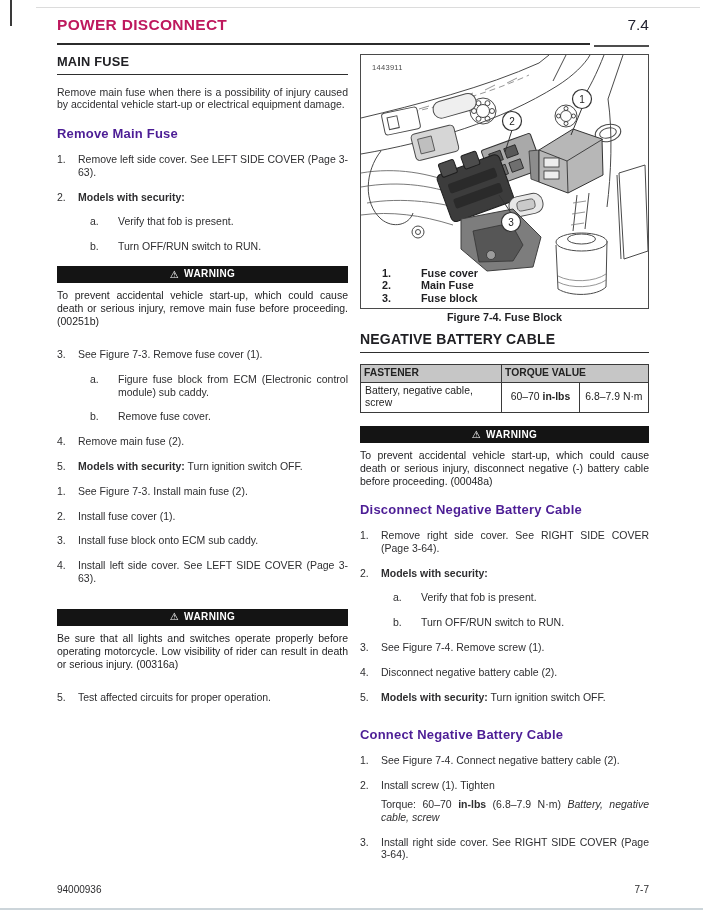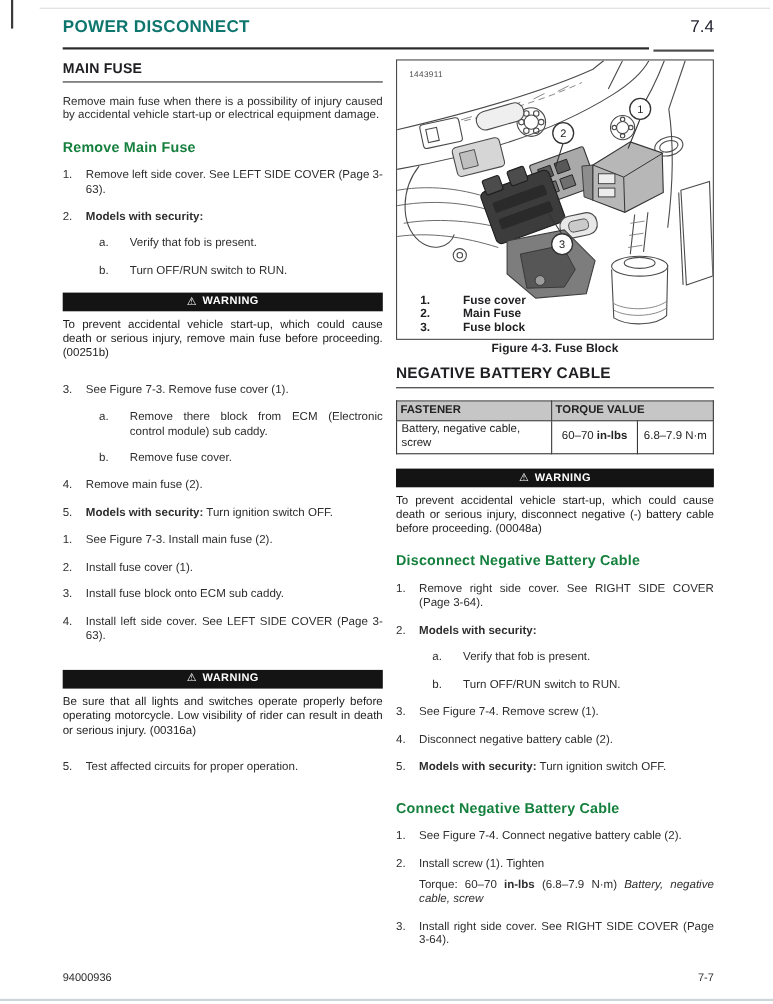--- a/index.html
+++ b/index.html
@@ -7,34 +7,34 @@
        font-family:"Liberation Sans","DejaVu Sans",sans-serif;color:#2e2e30;}
   .page{position:absolute;inset:0;background:#fff;}
 
   
   .art-top{position:absolute;left:36px;top:7px;width:664px;height:1px;background:#dcdcdc;}
   .art-tick{position:absolute;left:10px;top:0;width:2px;height:26px;background:#3a3a3a;}
   .art-bottom{position:absolute;left:0;top:908px;width:703px;height:2px;background:#ccd5da;}
 
   
   .hdr-title{position:absolute;left:57px;top:16px;font-size:15.5px;font-weight:bold;
-             letter-spacing:.3px;color:#0f766e;}
+             letter-spacing:.3px;color:#be185d;}
   .hdr-num{position:absolute;right:54px;top:16px;font-size:15.5px;font-weight:normal;color:#222230;}
   .hdr-rule{position:absolute;left:57px;top:43px;width:533px;height:2.4px;background:#2b2b2b;}
   .hdr-rule2{position:absolute;left:594px;top:44.5px;width:55px;height:2px;background:#4e4e4e;}
 
   
   .col{position:absolute;top:54px;font-size:10.5px;line-height:1.22;}
   .col-left{left:57px;width:291px;}
   .col-right{left:360px;width:289px;}
 
   h2{font-size:12.8px;font-weight:bold;color:#202024;letter-spacing:.2px;margin:0 0 11px;
      padding-bottom:4px;border-bottom:1.6px solid #2e2e2e;}
   .col-right h2{font-size:14px;margin-top:5px;}
-  h3{font-size:13px;font-weight:bold;color:#15803d;letter-spacing:.2px;margin:10px 0 11px;}
+  h3{font-size:13px;font-weight:bold;color:#4c1d95;letter-spacing:.2px;margin:10px 0 11px;}
   p.body{margin:0 0 15px;}
   .jt{text-align:justify;}
   .b{font-weight:bold;}
   .i{font-style:italic;}
 
   .step{display:flex;margin:0 0 12px;}
   .step .num{flex:0 0 21px;}
   .step .txt{flex:1;text-align:justify;}
   .step.sub{margin-left:33px;}
   .step.sub .num{flex:0 0 28px;}
@@ -124,21 +124,21 @@
       <span>WARNING</span>
     </div>
     <p class="warn-text">To prevent accidental vehicle start-up, which could cause death or serious injury, remove main fuse before proceeding. (00251b)</p>
 
     <div class="step">
       <span class="num">3.</span>
       <span class="txt">See Figure 7-3. Remove fuse cover (1).</span>
     </div>
     <div class="step sub">
       <span class="num">a.</span>
-      <span class="txt">Remove there block from ECM (Electronic control module) sub caddy.</span>
+      <span class="txt">Figure fuse block from ECM (Electronic control module) sub caddy.</span>
     </div>
     <div class="step sub">
       <span class="num">b.</span>
       <span class="txt">Remove fuse cover.</span>
     </div>
     <div class="step">
       <span class="num">4.</span>
       <span class="txt">Remove main fuse (2).</span>
     </div>
     <div class="step">
@@ -295,21 +295,21 @@
         <div class="leg-row">
           <span class="leg-num">2.</span>
           <span>Main Fuse</span>
         </div>
         <div class="leg-row">
           <span class="leg-num">3.</span>
           <span>Fuse block</span>
         </div>
       </div>
     </figure>
-    <div class="fig-caption">Figure 4-3. Fuse Block</div>
+    <div class="fig-caption">Figure 7-4. Fuse Block</div>
 
     <h2>NEGATIVE BATTERY CABLE</h2>
 
     <table class="torque">
       <tbody>
           <tr>
         <th style="width:49%">FASTENER</th>
         <th colspan="2">TORQUE VALUE</th>
       </tr>
       <tr>

